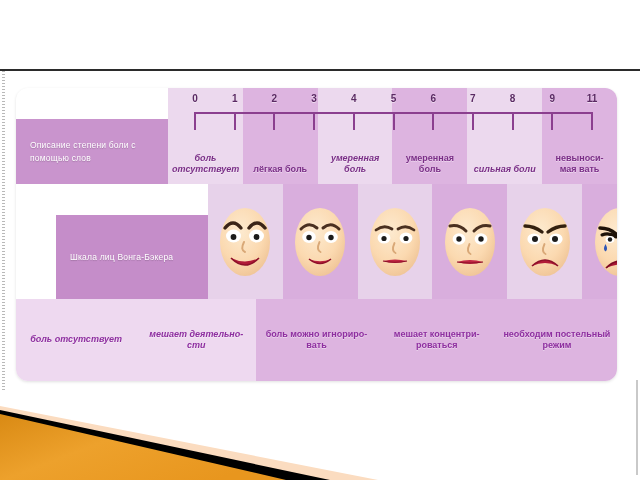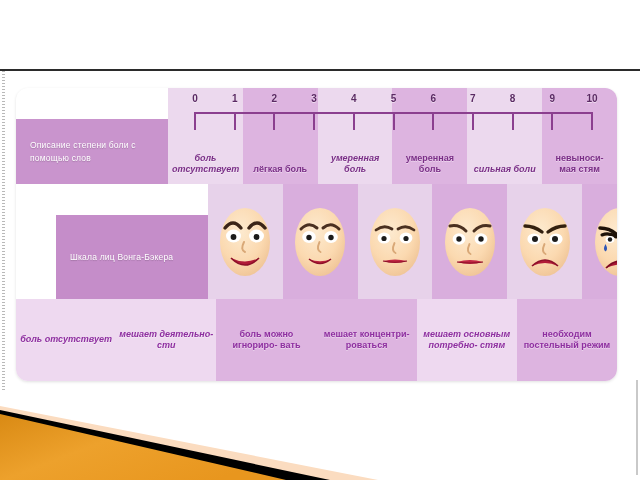--- a/index.html
+++ b/index.html
@@ -205,21 +205,21 @@
         <div class="cell odd">
           <div class="word-label">умеренная боль</div>
         </div>
         <div class="cell even">
           <div class="word-label">умеренная боль</div>
         </div>
         <div class="cell odd">
           <div class="word-label">сильная боли</div>
         </div>
         <div class="cell even">
-          <div class="word-label">невыноси- мая стям</div>
+          <div class="word-label">невыноси- мая вать</div>
         </div>
 
         <div class="ruler">
           <div class="ruler-axis" style="left: 26px; width: 397px; right: auto;"></div>
           <div id="ticks">
               <div class="tick" style="left: 26px;"></div>
               <div class="tick-num" style="left: 27px;">0</div>
               <div class="tick" style="left: 65.7px;"></div>
               <div class="tick-num" style="left: 66.7px;">1</div>
               <div class="tick" style="left: 105.4px;"></div>
@@ -232,21 +232,21 @@
               <div class="tick-num" style="left: 225.5px;">5</div>
               <div class="tick" style="left: 264.2px;"></div>
               <div class="tick-num" style="left: 265.2px;">6</div>
               <div class="tick" style="left: 303.9px;"></div>
               <div class="tick-num" style="left: 304.9px;">7</div>
               <div class="tick" style="left: 343.6px;"></div>
               <div class="tick-num" style="left: 344.6px;">8</div>
               <div class="tick" style="left: 383.3px;"></div>
               <div class="tick-num" style="left: 384.3px;">9</div>
               <div class="tick" style="left: 423px;"></div>
-              <div class="tick-num" style="left: 424px;">10</div>
+              <div class="tick-num" style="left: 424px;">11</div>
             </div>
         </div>
       </div>
     </div>
 
     <div class="trow row-faces">
       <div class="rowlabel">Шкала лиц Вонга-Бэкера</div>
       <div class="cells">
 
         <div class="cell odd">
@@ -405,23 +405,20 @@
           <div class="tol-label">боль отсутствует</div>
         </div>
         <div class="cell odd">
           <div class="tol-label">мешает деятельно- сти</div>
         </div>
         <div class="cell even">
           <div class="tol-label">боль можно игнориро- вать</div>
         </div>
         <div class="cell even">
           <div class="tol-label">мешает концентри- роваться</div>
-        </div>
-        <div class="cell odd">
-          <div class="tol-label">мешает основным потребно- стям</div>
         </div>
         <div class="cell even">
           <div class="tol-label">необходим постельный режим</div>
         </div>
       </div>
     </div>
 
   </div>
 
   <svg id="band" viewBox="0 0 640 86" preserveAspectRatio="none">

